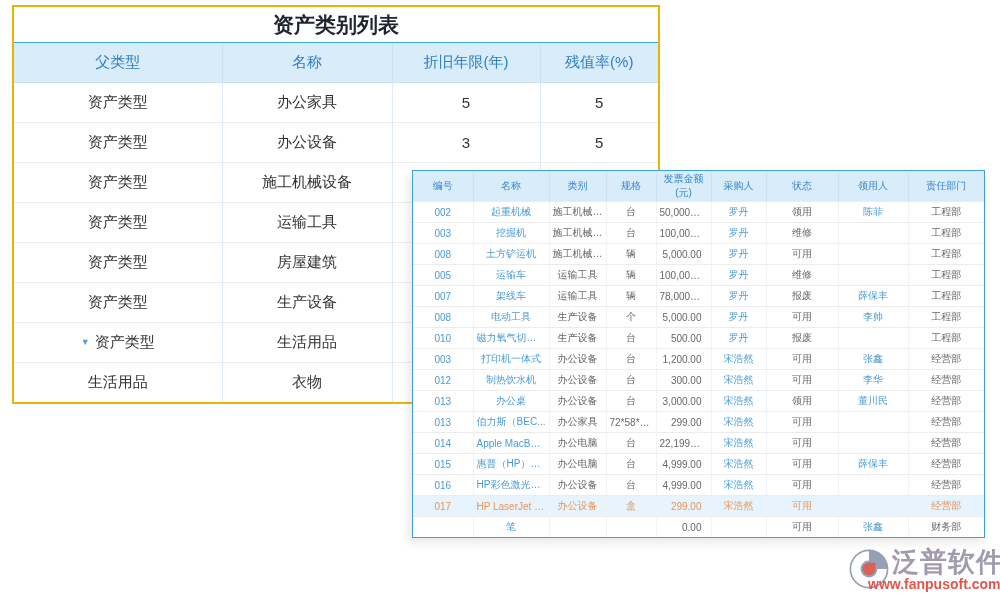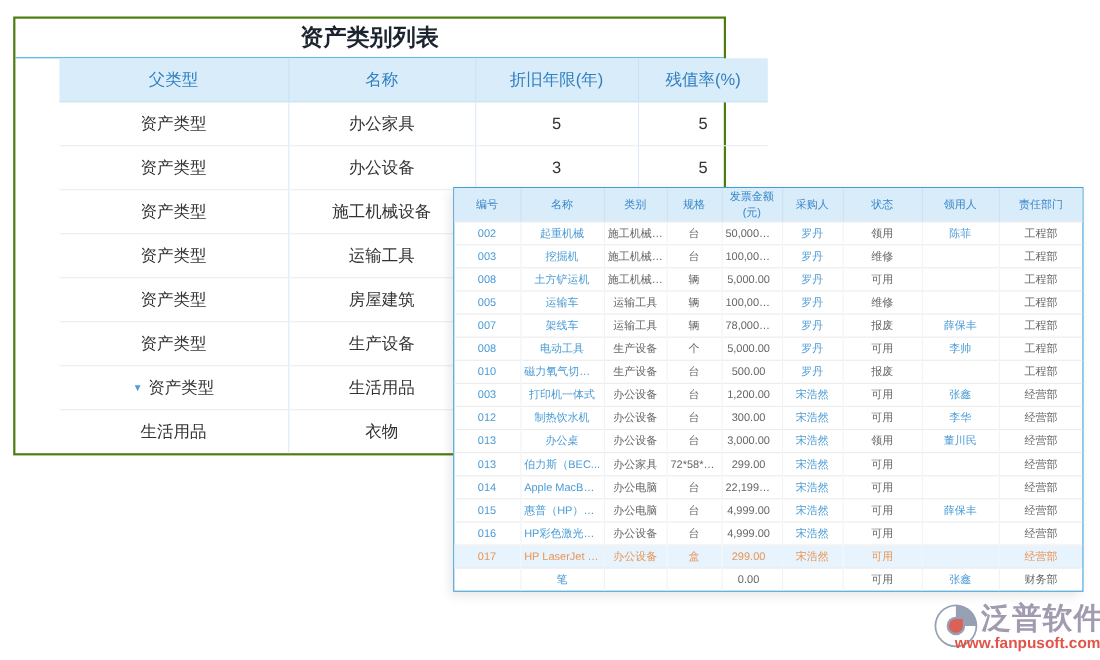--- a/index.html
+++ b/index.html
@@ -1,37 +1,37 @@
 <!DOCTYPE html>
 <html><head>
 <meta charset="utf-8">
 <style>
   html,body{margin:0;padding:0;background:#fff;font-family:"Liberation Sans","DejaVu Sans",sans-serif;}
   .stage{position:relative;width:1000px;height:600px;background:#fff;overflow:hidden;}
 
   
-  .cat-panel{position:absolute;left:12px;top:15px;width:644px;border:2px solid #4d7c0f;background:#fff;}
+  .cat-panel{position:absolute;left:12px;top:5px;width:644px;border:2px solid #eab308;background:#fff;}
   .cat-title{height:35px;line-height:35px;text-align:center;font-size:21px;font-weight:bold;color:#1c2430;border-bottom:1px solid #38ade3;}
-  table.cat{width:100%;border-collapse:collapse;table-layout:fixed;margin-left:40px;}
+  table.cat{width:100%;border-collapse:collapse;table-layout:fixed;}
   .cat th{height:37px;background:#d9ecf9;color:#2f7fc1;font-size:15px;font-weight:normal;border-right:1px solid #c9e2f4;border-bottom:1px solid #c9e2f4;}
   .cat th:last-child{border-right:none;}
   .cat td{height:37px;text-align:center;font-size:15px;color:#333;border-right:1px solid #dcebf7;border-bottom:1px solid #e9eef2;}
   .cat td:last-child{border-right:none;}
   .cat tr:last-child td{border-bottom:none;}
   .caret{display:inline-block;color:#5b9bd5;font-size:9px;margin-right:5px;vertical-align:2px;}
 
   
   .new-panel{position:absolute;left:412px;top:170px;width:571px;border:1px solid #3f9fd8;background:#fff;box-shadow:-3px 4px 10px rgba(0,0,0,0.10);}
   .new-title{height:25px;line-height:25px;text-align:center;font-size:14px;font-weight:bold;color:#272e36;}
   table.new{width:100%;border-collapse:collapse;table-layout:fixed;font-size:10px;}
   .new th{height:18px;background:#d8ecf9;color:#3a86c8;font-weight:normal;font-size:10px;border-right:1px solid #c9e2f4;}
   .new th:last-child{border-right:none;}
   .new td{height:20px;text-align:center;color:#666;border-right:1px solid #eef3f8;border-top:1px solid #ececec;overflow:hidden;white-space:nowrap;text-overflow:ellipsis;padding:0 3px;}
   .new td:last-child{border-right:none;}
-  .new td.num{text-align:center;padding-right:9px;}
+  .new td.num{text-align:right;padding-right:9px;}
   .new td.link{color:#4a9bd5;cursor:pointer;}
   .new tr.hl td{background:#e7f3fd;color:#ea9554;}
   .new tr.hl td.link{color:#ea9554;}
 
   
   .watermark{position:absolute;left:848px;top:548px;display:flex;align-items:flex-start;opacity:0.93;pointer-events:none;}
   .wm-logo{width:42px;height:42px;flex:0 0 42px;}
   .wm-col{margin-left:2px;}
   .wm-brand{font-size:27px;font-weight:bold;color:#9b94ab;letter-spacing:1px;line-height:29px;white-space:nowrap;}
   .wm-url{font-size:14px;font-weight:bold;color:#e0473c;margin-top:-1px;margin-left:-24px;white-space:nowrap;}

